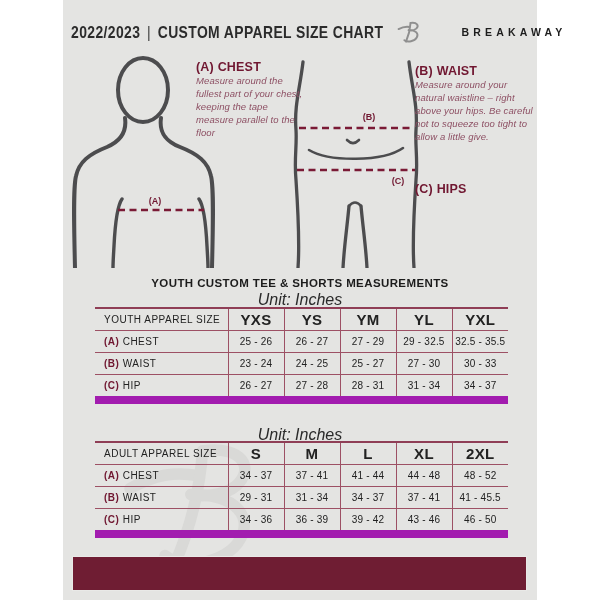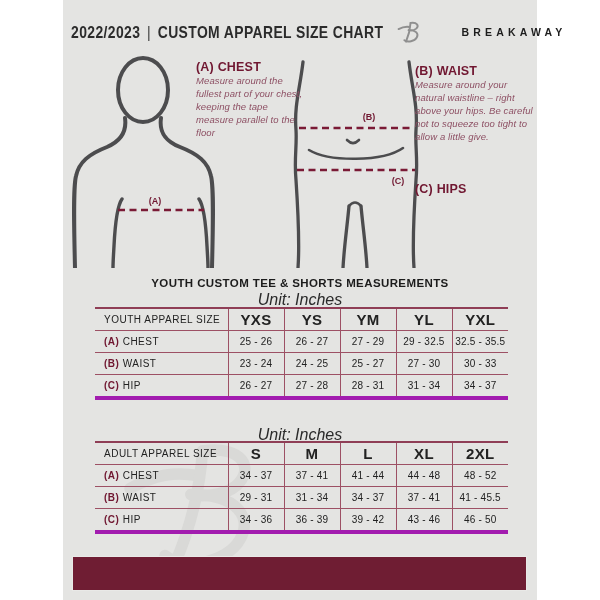--- a/index.html
+++ b/index.html
@@ -55,21 +55,21 @@
   table.size{
     position:absolute;left:32px;width:413px;border-collapse:collapse;
     table-layout:fixed;font-size:10px;color:#222;z-index:2;background:transparent;
   }
   .tbl-youth{top:307px;}
   .tbl-adult{top:441px;}
   table.size col.c0{width:133px;}
   table.size col.cn{width:56px;}
   table.size tr{border-top:1.6px solid #9d5064;}
   table.size tr:first-child{border-top:2px solid #8f3e56;}
-  table.size tr:last-child{border-bottom:4px solid #a21caf;}
+  table.size tr:last-child{border-bottom:8px solid #a21caf;}
   table.size th,table.size td{
     padding:0;height:21px;text-align:center;font-weight:normal;vertical-align:middle;
   }
   .tbl-adult th{height:24px;}
   table.size th:not(:first-child),table.size td:not(:first-child){
     border-left:1.6px solid #9d5064;
   }
   table.size .lbl{
     text-align:left;padding-left:9px;letter-spacing:.5px;font-size:10px;white-space:nowrap;
   }

